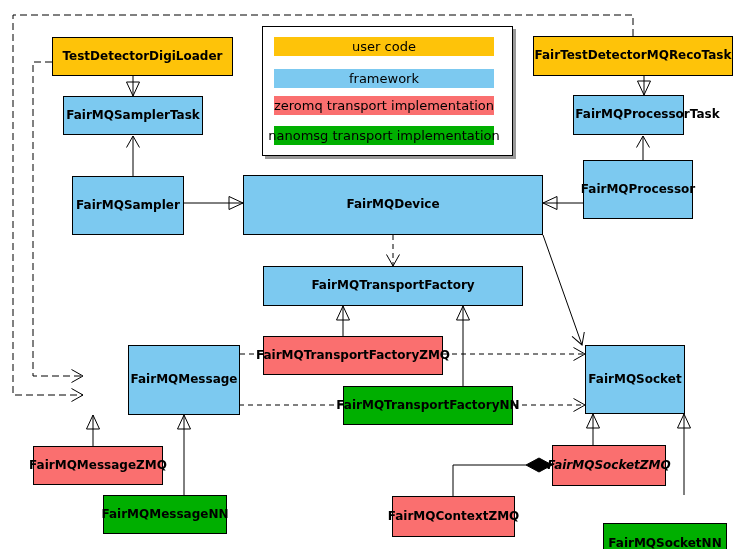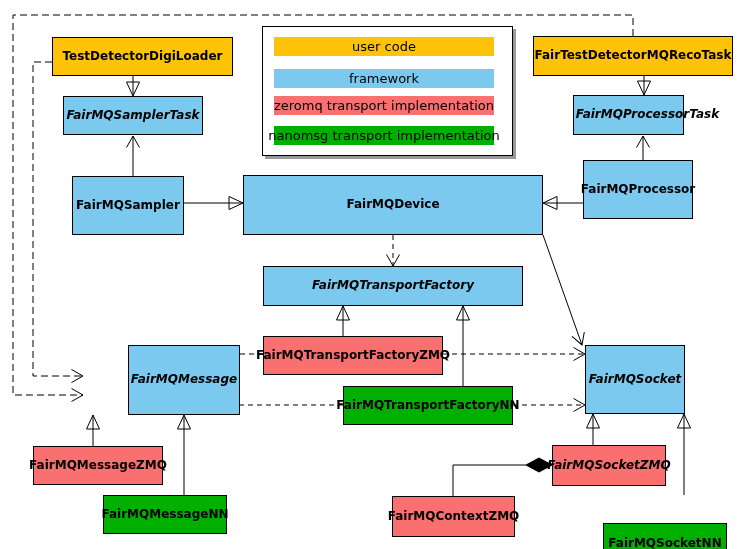--- a/index.html
+++ b/index.html
@@ -9,21 +9,21 @@
   }
   svg.wires{position:absolute;left:0;top:0;width:748px;height:549px;}
   svg.wires line, svg.wires path{stroke:#000;stroke-width:1;fill:none;}
   .dash{stroke-dasharray:5 4;}
   .dashlong{stroke-dasharray:7 4;}
   .node{
     position:absolute;box-sizing:border-box;border:1px solid #000;
     display:flex;align-items:center;justify-content:center;text-align:center;
     font-weight:bold;font-size:12px;color:#000;white-space:nowrap;line-height:1.1;
   }
-  .abstract{font-style:italic;}
+  .abstract{}
   .legend{
     position:absolute;left:262px;top:26px;width:251px;height:130px;
     box-sizing:border-box;border:1.5px solid #000;background:#fff;
     box-shadow:3px 3px 0 #999;
   }
   .legend-item{
     position:absolute;left:11px;width:220px;height:19px;
     display:flex;align-items:center;justify-content:center;
     font-size:13px;color:#000;white-space:nowrap;
   }

